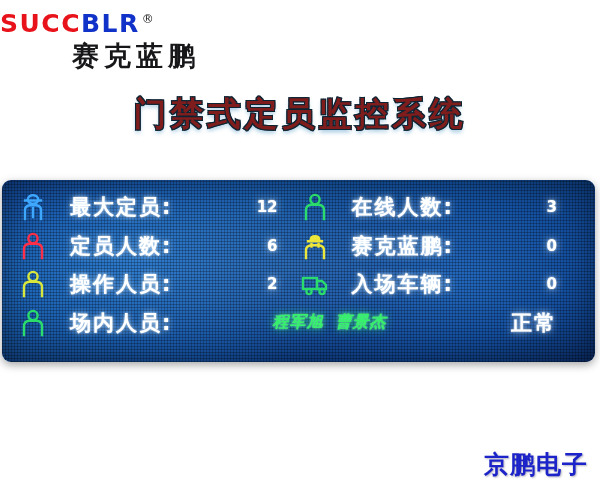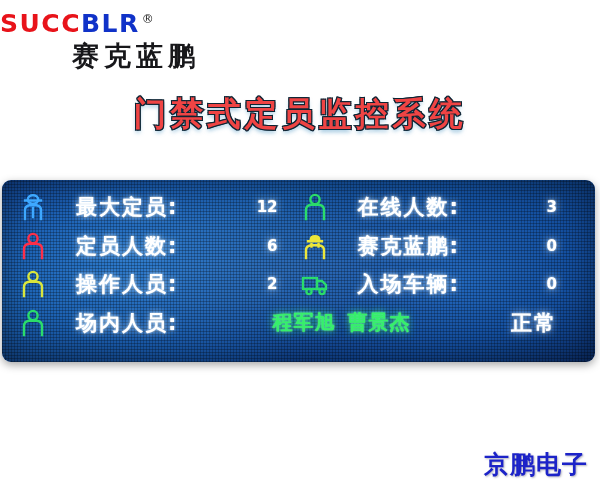--- a/index.html
+++ b/index.html
@@ -56,21 +56,21 @@
   #page-title {
     position: absolute;
     left: 0;
     right: 0;
     top: 92px;
     text-align: center;
     font-family: "DejaVu Sans", "Liberation Sans", sans-serif;
     font-size: 33px;
     font-weight: bold;
     letter-spacing: 4px;
-    color: #ef4444;
+    color: #7f1d1d;
     -webkit-text-stroke: 2px #0d2433;
     paint-order: stroke fill;
     text-shadow:
        1px 1px 0 #0d2433,
       -1px 1px 0 #0d2433,
        1px -1px 0 #0d2433,
       -1px -1px 0 #0d2433,
        0 3px 4px rgba(60,140,190,0.55);
     white-space: nowrap;
   }
@@ -141,47 +141,47 @@
     align-items: center;
     justify-content: center;
   }
   .led-icon svg { display: block; }
   .led-label {
     font-family: "DejaVu Sans", "Liberation Sans", sans-serif;
     font-size: 21px;
     font-weight: bold;
     color: #ffffff;
     letter-spacing: 2px;
-    margin-left: 16px;
+    margin-left: 22px;
     white-space: nowrap;
     text-shadow: 0 0 7px rgba(200,230,255,0.85), 0 0 2px rgba(255,255,255,0.9);
-    padding-left: 12px;
   }
   .led-value {
     margin-left: auto;
     margin-right: 22px;
     font-family: "DejaVu Sans", "Liberation Sans", sans-serif;
     font-size: 15px;
     font-weight: bold;
     color: #ffffff;
     text-shadow: 0 0 8px rgba(200,230,255,0.9), 0 0 2px rgba(255,255,255,0.9);
   }
   .led-value.right-col {
     margin-right: 24px;
   }
   
   .led-names {
     font-family: "DejaVu Sans", "Liberation Sans", sans-serif;
-    font-size: 20px;
+    font-size: 16px;
     font-weight: bold;
     color: #35f06a;
     letter-spacing: 1px;
     margin-left: 18px;
     white-space: nowrap;
     text-shadow: 0 0 8px rgba(60,255,120,0.75), 0 0 2px rgba(150,255,180,0.9);
+    font-style: italic;
   }
   .led-name-gap { display: inline-block; width: 12px; }
   .led-status {
     margin-left: auto;
     margin-right: 24px;
     font-family: "DejaVu Sans", "Liberation Sans", sans-serif;
     font-size: 21px;
     font-weight: bold;
     letter-spacing: 2px;
     color: #ffffff;

